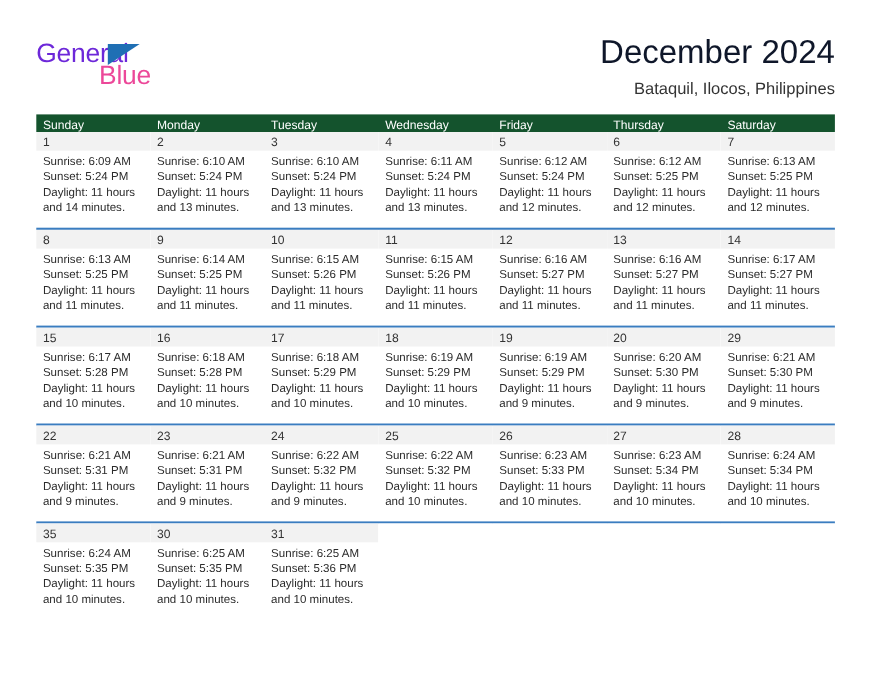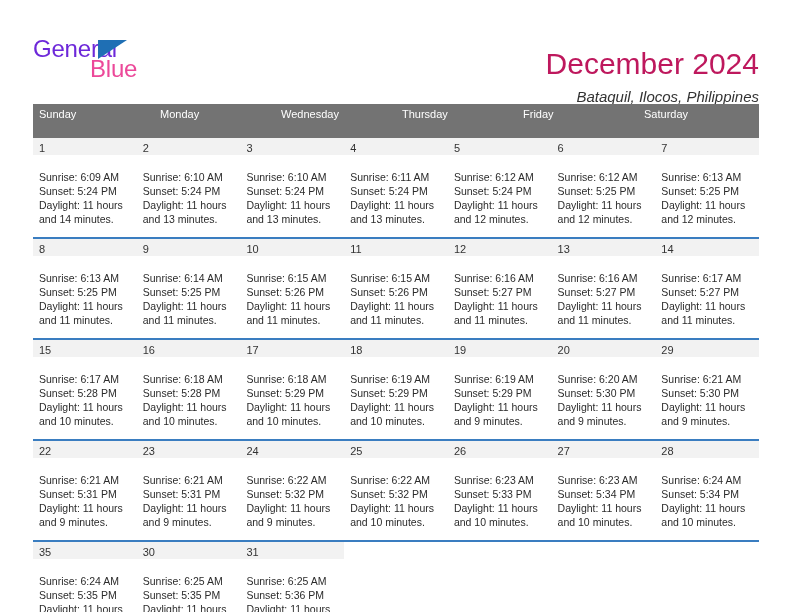--- a/index.html
+++ b/index.html
@@ -70,47 +70,45 @@
 
   .title-block {
     position: absolute;
     right: 0;
     top: 0;
     text-align: right;
   }
 
   .cal-title {
     font-size: 30px;
-    color: #be185d;
+    color: #0f172a;
     line-height: 36px;
     white-space: nowrap;
-    margin-top: 16px;
   }
 
   .cal-subtitle {
     font-size: 15px;
     color: #333333;
     line-height: 22px;
     margin-top: 4px;
     white-space: nowrap;
-    font-style: italic;
   }
 
   
   .calendar {
     position: absolute;
     left: 33px;
     top: 104px;
     width: 726px;
   }
 
   .dow-row {
     display: flex;
-    background: #737373;
-    height: 34px;
+    background: #14532d;
+    height: 16px;
   }
 
   .dow {
     flex: 1 1 0;
     color: #ffffff;
     font-size: 11px;
     line-height: 20px;
     padding-left: 6px;
     box-sizing: border-box;
     white-space: nowrap;
@@ -144,21 +142,20 @@
   .day-num {
     font-size: 11px;
     color: #333333;
     line-height: 17px;
   }
 
   .day-body {
     padding: 3px 6px 4px 6px;
     box-sizing: border-box;
     min-height: 63px;
-    margin-top: 12px;
   }
 
   .day-line {
     font-size: 10.5px;
     color: #2b2b2b;
     line-height: 14px;
     white-space: nowrap;
   }
 
   .day-cell.empty .day-num-band {
@@ -183,23 +180,24 @@
       <div class="cal-subtitle">Bataquil, Ilocos, Philippines</div>
     </div>
 
   </div>
 
   <div class="calendar">
 
     <div class="dow-row">
       <div class="dow">Sunday</div>
       <div class="dow">Monday</div>
+      <div class="dow">Tuesday</div>
       <div class="dow">Wednesday</div>
+      <div class="dow">Friday</div>
       <div class="dow">Thursday</div>
-      <div class="dow">Friday</div>
       <div class="dow">Saturday</div>
     </div>
 
     <div id="weeks-container">
         <div class="week">
           <div class="day-cell">
             <div class="day-num-band"><span class="day-num">1</span></div>
             <div class="day-body">
               <div class="day-line">Sunrise: 6:09 AM</div>
               <div class="day-line">Sunset: 5:24 PM</div>

